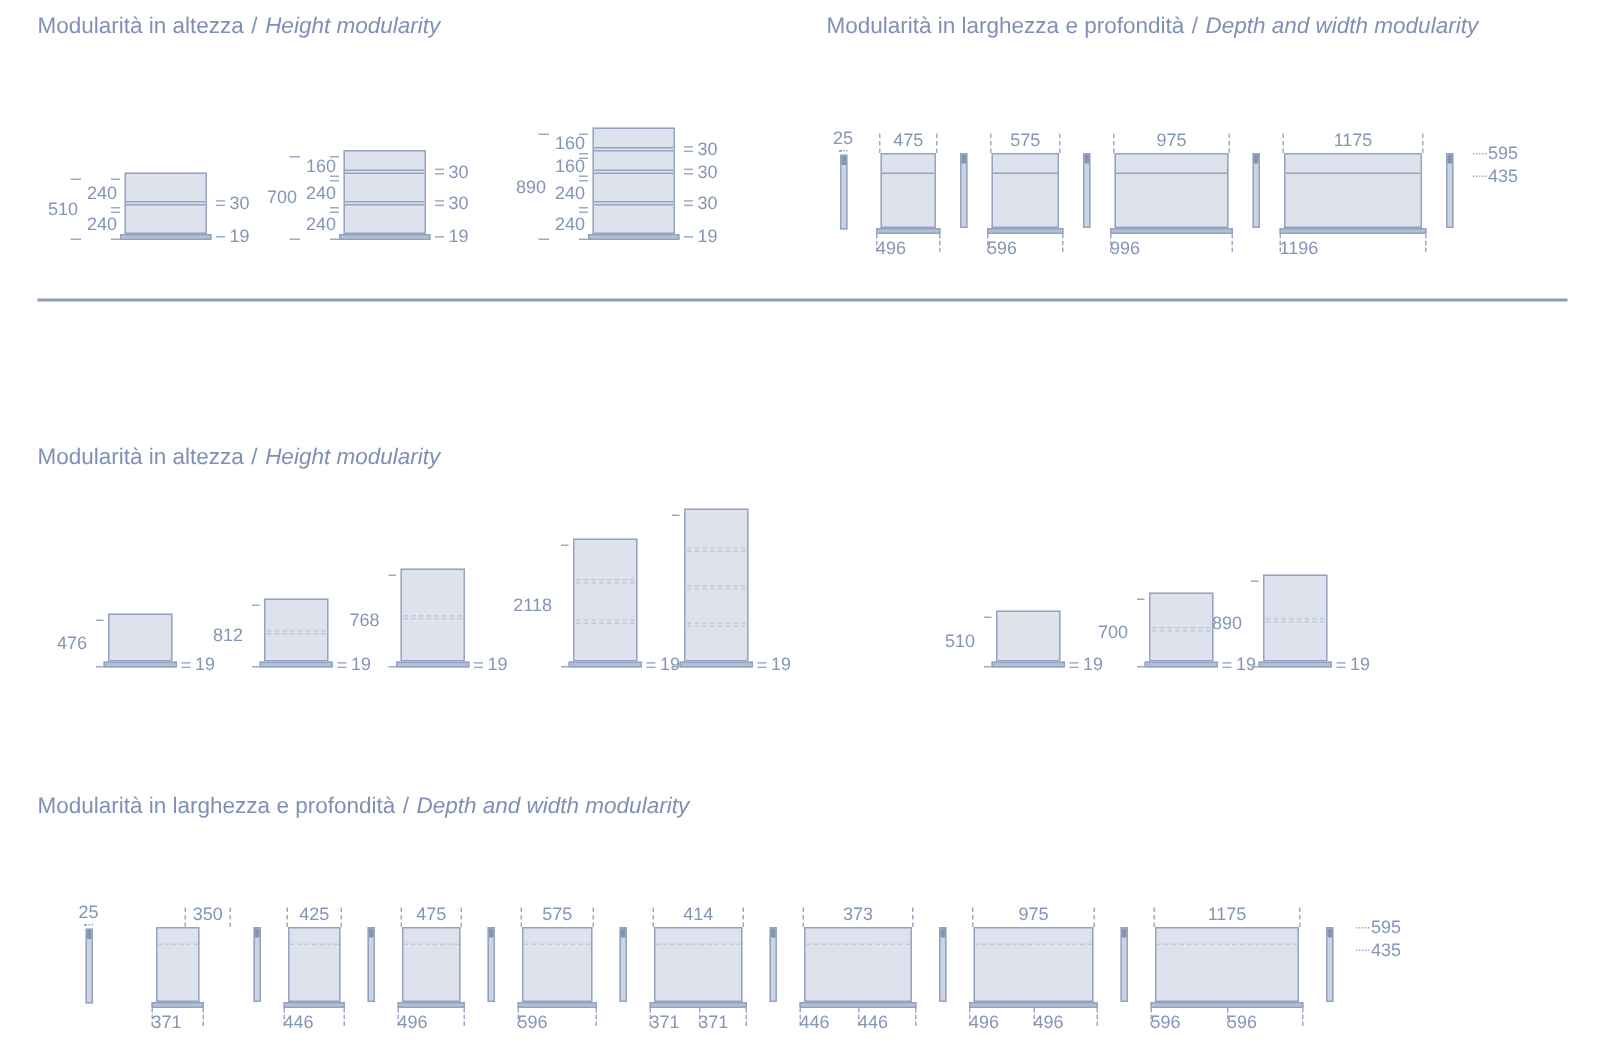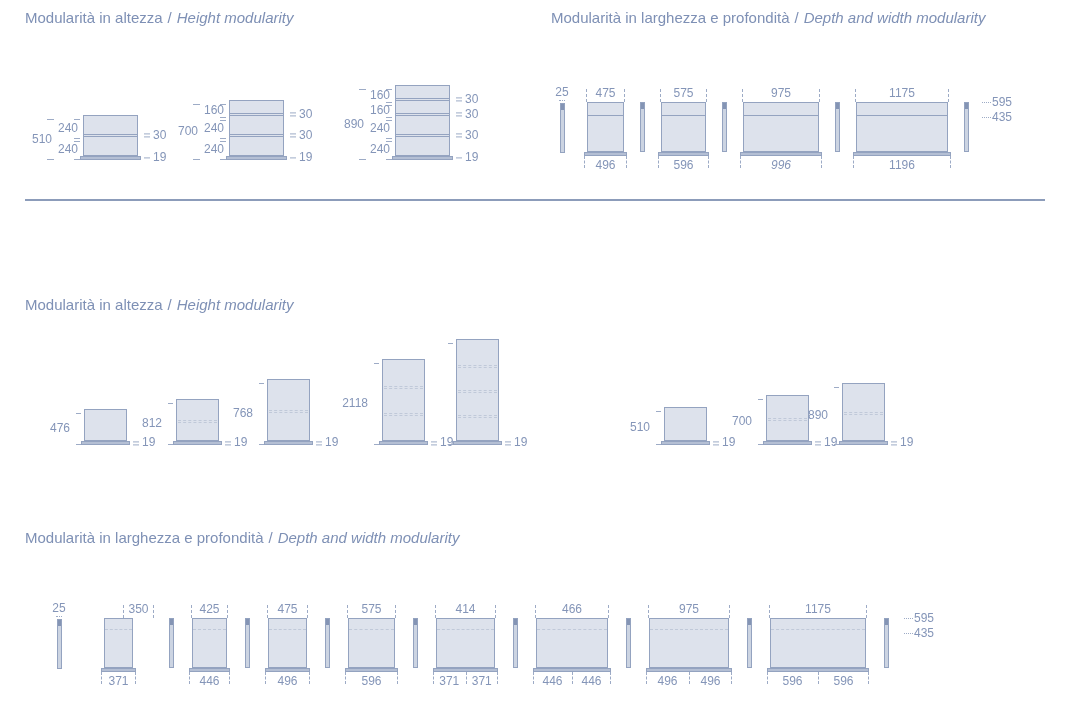--- a/index.html
+++ b/index.html
@@ -33,21 +33,21 @@
               border-top:1px dashed var(--dash-line); border-bottom:1px dashed var(--dash-line); }
 
   
   .wrow { position:absolute; display:flex; align-items:flex-start; }
   .wd { display:flex; flex-direction:column; align-items:center; }
   .wd-topdim, .wd-botdim { position:relative; height:16px; }
   .vtick { position:absolute; width:0; border-left:1px dashed var(--tick); }
   .vt-b { bottom:0; height:13px; }
   .vt-t { top:0; height:12px; }
   .wd-dimlabel { position:absolute; left:0; right:0; bottom:2px; text-align:center; }
-  .wd-botlabel { position:absolute; top:3px; text-align:center; }
+  .wd-botlabel { position:absolute; top:3px; }
   .wd-box { position:relative; box-sizing:border-box; border:1px solid var(--line); background:var(--fill); height:50px; }
   .wd-band { height:12px; border-bottom:1px solid var(--line); }
   .wd-dashline { margin-top:10px; height:0; border-top:1px dashed var(--dash-line); }
   .wd-base { height:4px; box-sizing:border-box; border:1px solid var(--line); background:var(--base-fill); }
   .bar-col { padding-top:16px; }
   .bar { width:5px; height:50px; box-sizing:border-box; border:1px solid var(--line); background:var(--bar-fill); }
   .bar-cap { height:6px; background:var(--bar-cap); }
   .p25-col { display:flex; flex-direction:column; align-items:center; width:18px; }
   .dot-tick { width:6px; height:0; border-top:1px dotted var(--tick); margin:1px 0 2px; }
   .leader-col { display:flex; flex-direction:column; gap:2px; padding-top:10px; }
@@ -246,21 +246,21 @@
           <div class="vtick vt-b" style="right: 0px;"></div>
           <div class="num wd-dimlabel">975</div>
         </div>
         <div class="wd-box" style="width: 76px;">
           <div class="wd-band"></div>
         </div>
         <div class="wd-base" style="width: 82px;"></div>
         <div class="wd-botdim" style="width: 82px;">
           <div class="vtick vt-t" style="left: 0px;"></div>
           <div class="vtick vt-t" style="right: 0px;"></div>
-          <div class="num wd-botlabel" style="left: 0px; right: 0px; font-style: italic;">996</div>
+          <div class="num wd-botlabel" style="left: 0px; right: 0px;">996</div>
         </div>
       </div>
       <div class="bar-col">
         <div class="bar">
           <div class="bar-cap"></div>
         </div>
       </div>
       <div class="wd">
         <div class="wd-topdim" style="width: 94px;">
           <div class="vtick vt-b" style="left: 0px;"></div>
@@ -295,21 +295,21 @@
     </div>
 
   <div class="divider abs" style="left:25px; top:199px; width:1020px;"></div>
 
 
   <div class="subtitle abs" style="left:25px; top:296px;">
     <span>Modularità in altezza</span><span class="sep">/</span><span class="it">Height modularity</span>
   </div>
 
   <div id="s2-height-row" class="abs" style="left:30px; top:335px; width:1000px; height:110px;">
-      <div class="hd" style="left: 12px; bottom: 0px;">
+      <div class="hd" style="left: 0px; bottom: 0px;">
         <div class="hd-col" style="width: 30px; height: 32px;">
           <div class="num alabel" style="top: 16px;">476</div>
         </div>
         <div class="hd-col" style="width: 9px; height: 32px;">
           <div class="dash-h" style="top: 0px; width: 5px;"></div>
           <div class="dash-h" style="top: 31px; width: 5px;"></div>
         </div>
         <div class="hd-boxcol">
           <div class="hd-box" style="width: 43px; height: 32px;"></div>
           <div class="hd-base" style="width: 49px;"></div>
@@ -584,21 +584,21 @@
       </div>
       <div class="bar-col">
         <div class="bar">
           <div class="bar-cap"></div>
         </div>
       </div>
       <div class="wd">
         <div class="wd-topdim" style="width: 74px;">
           <div class="vtick vt-b" style="left: 0px;"></div>
           <div class="vtick vt-b" style="right: 0px;"></div>
-          <div class="num wd-dimlabel">466</div>
+          <div class="num wd-dimlabel">373</div>
         </div>
         <div class="wd-box" style="width: 72px;">
           <div class="wd-dashline"></div>
         </div>
         <div class="wd-base" style="width: 78px;"></div>
         <div class="wd-botdim" style="width: 78px;">
           <div class="vtick vt-t" style="left: 0px;"></div>
           <div class="vtick vt-t" style="right: 0px;"></div>
           <div class="vtick vt-t" style="left: 50%;"></div>
           <div class="num wd-botlabel" style="left: 0%; width: 50%;">446</div>

